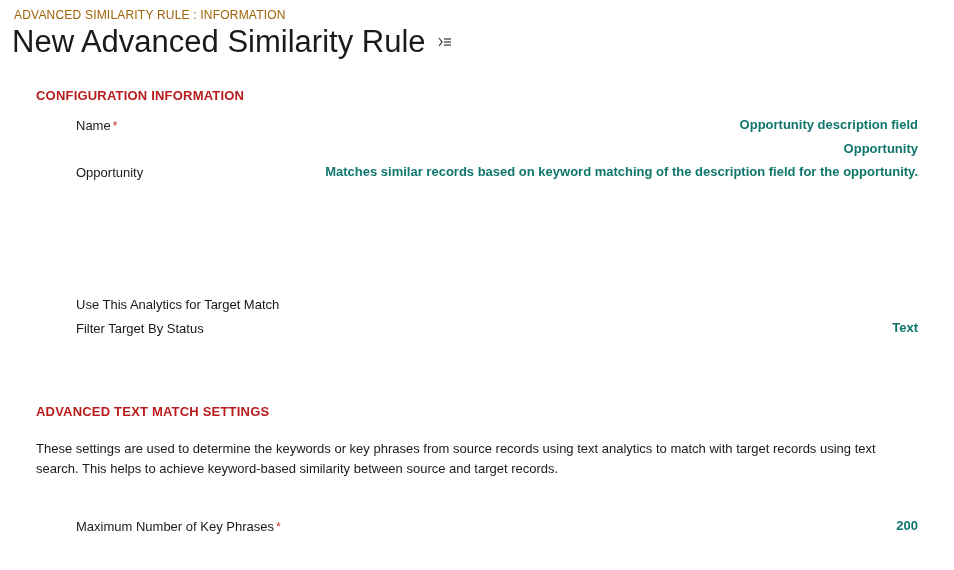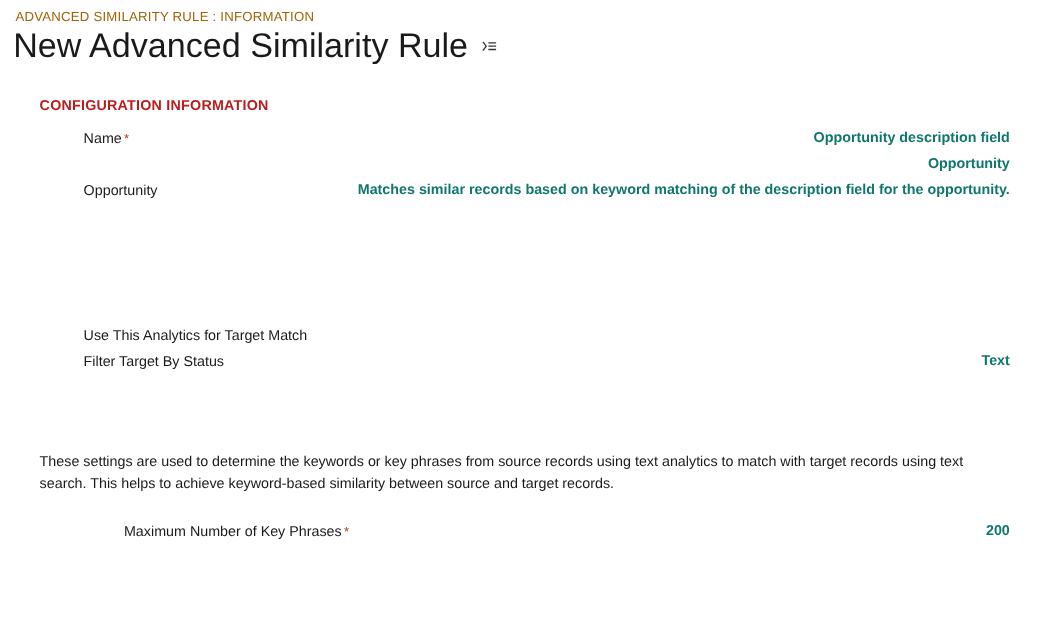--- a/index.html
+++ b/index.html
@@ -49,21 +49,21 @@
     font-size: 13px;
     font-weight: 700;
     color: #b91c1c;
     letter-spacing: 0.2px;
     margin-bottom: 14px;
   }
   .section-description {
     font-size: 13px;
     color: #1a1a1a;
     line-height: 1.5;
-    margin-bottom: 25px;
+    margin-bottom: 40px;
   }
   .field-row {
     display: flex;
     align-items: flex-start;
     margin-bottom: 8px;
     margin-left: 40px;
   }
   .field-label {
     width: 226px;
     flex-shrink: 0;
@@ -87,21 +87,20 @@
     height: 108px;
   }
   .gap-medium {
     height: 60px;
   }
   .gap-small {
     height: 6px;
   }
   .max-phrases-row .field-label {
     width: 278px;
-    text-align: center;
   }
 </style>
 </head>
 <body>
 
 <div class="breadcrumb">ADVANCED SIMILARITY RULE : INFORMATION</div>
 
 <div class="page-title-row">
   <h1 class="page-title">New Advanced Similarity Rule</h1>
   <span class="title-dropdown-icon">
@@ -143,20 +142,21 @@
 
   <div class="field-row">
     <div class="field-label">Filter Target By Status</div>
     <div class="field-value">Text</div>
   </div>
 </div>
 
 <div class="gap-medium"></div>
 
 <div class="section">
+  <div class="section-heading">ADVANCED TEXT MATCH SETTINGS</div>
   <div class="gap-small"></div>
   <div class="section-description">These settings are used to determine the keywords or key phrases from source records using text analytics to match with target records using text search. This helps to achieve keyword-based similarity between source and target records.</div>
 
   <div class="field-row max-phrases-row">
     <div class="field-label">
       <span>Maximum Number of Key Phrases</span><span class="req">*</span>
     </div>
     <div class="field-value">200</div>
   </div>
 </div>

